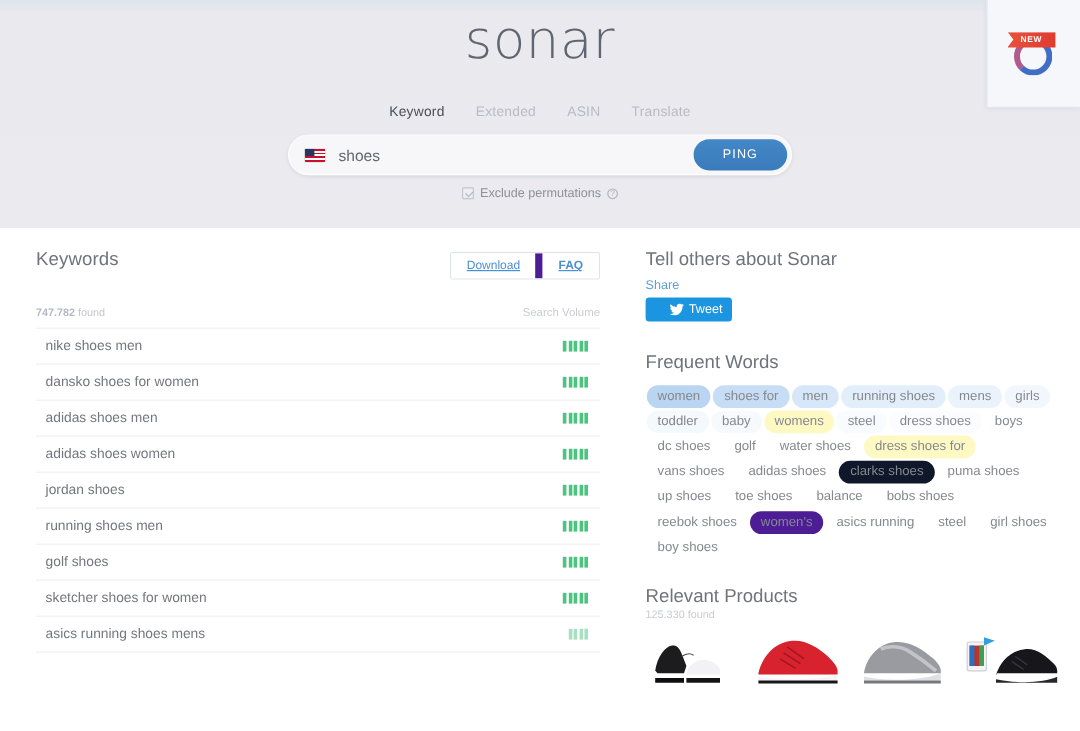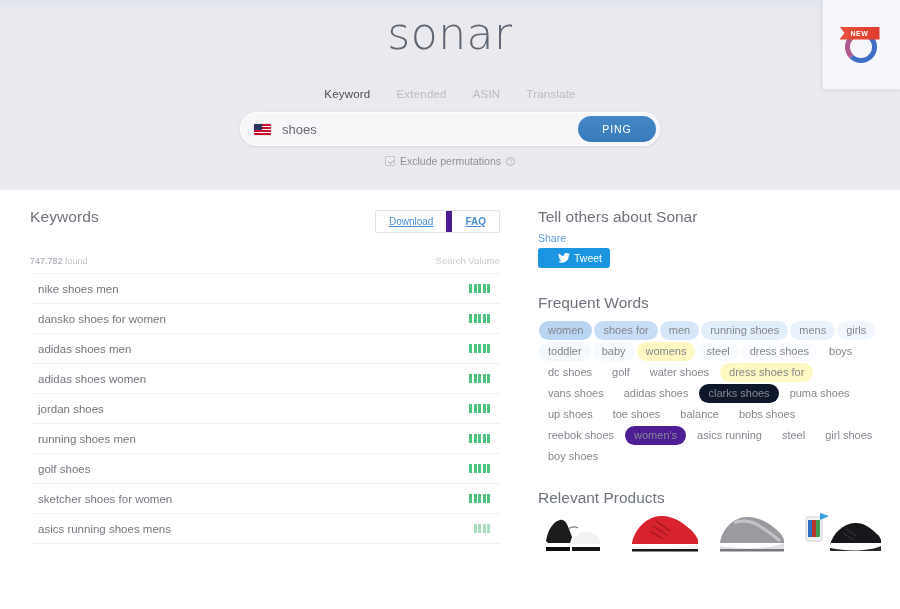--- a/index.html
+++ b/index.html
@@ -486,20 +486,24 @@
         <span class="tag" style="background: rgb(255, 255, 255);">bobs shoes</span>
         <span class="tag" style="background: rgb(255, 255, 255);">reebok shoes</span>
         <span class="tag" style="background: #4c1d95;">women's</span>
         <span class="tag" style="background: rgb(255, 255, 255);">asics running</span>
         <span class="tag" style="background: rgb(255, 255, 255);">steel</span>
         <span class="tag" style="background: rgb(255, 255, 255);">girl shoes</span>
         <span class="tag" style="background: rgb(255, 255, 255);">boy shoes</span>
       </div>
 
     <h2 class="r-title prod">Relevant Products</h2>
+    <div class="prod-cnt">
+      <span>125.330</span>
+      <span>found</span>
+    </div>
 
     <div class="prod-row">
       <div class="prod-thumb">
         <svg width="80" height="48" viewBox="0 0 80 48">
           <path d="M8 34 C10 22 16 14 22 13 c5 -1 7 4 9 9 l3 8 -2 6 -22 0 z" fill="#1c1c1e"></path>
           <path d="M8 40 l24 0 0 4 -24 0 z" fill="#0d0d0f"></path>
           <path d="M34 36 c2 -7 9 -12 16 -11 c8 1 12 6 12 9 l0 3 -28 0 z" fill="#f2f2f4"></path>
           <path d="M34 40 l28 0 0 4 -28 0 z" fill="#141416"></path>
           <path d="M30 22 c3 -2 7 -3 10 -1" stroke="#4a4a50" stroke-width="1" fill="none"></path>
         </svg>

